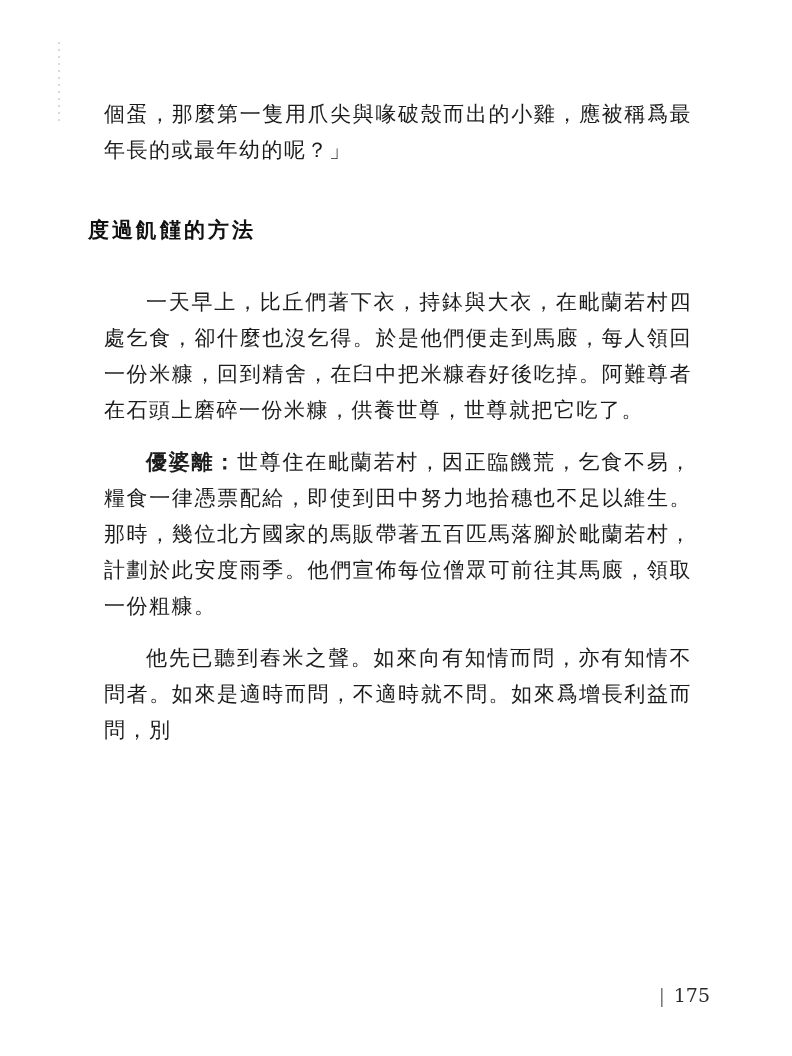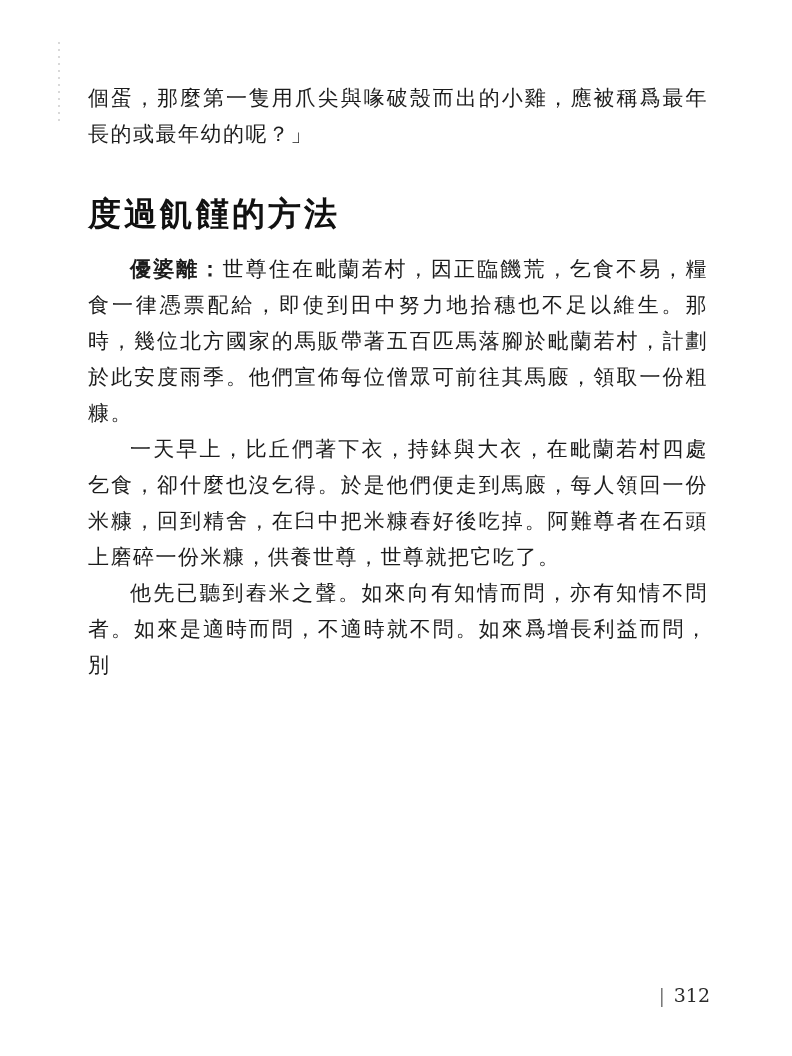--- a/index.html
+++ b/index.html
@@ -30,21 +30,21 @@
     );
     opacity: 0.55;
   }
   .text-block {
     position: absolute;
     left: 88px;
     top: 80px;
     width: 620px;
   }
   p.para {
-    margin: 0;
+    margin: 16px;
     font-size: 21px;
     line-height: 36px;
     letter-spacing: 1.5px;
     text-align: justify;
     text-justify: inter-character;
   }
   p.indent {
     text-indent: 2em;
   }
   p.note-para {
@@ -52,22 +52,22 @@
   }
   .lead {
     font-weight: bold;
   }
   .latin {
     font-size: 18px;
     letter-spacing: 0px;
     font-family: "Liberation Serif", "DejaVu Serif", serif;
   }
   h1.section-heading {
-    margin: 42px 0 17px 0;
-    font-size: 33px;
+    margin: 42px 0 34px 0;
+    font-size: 21px;
     line-height: 40px;
     font-weight: bold;
     letter-spacing: 3px;
     color: #111111;
   }
   .footer {
     position: absolute;
     right: 82px;
     bottom: 50px;
     font-family: "DejaVu Serif", serif;
@@ -92,26 +92,26 @@
 
   <div class="text-block">
 
     <p class="para">個蛋，那麼第一隻用爪尖與喙破殼而出的小雞，應被稱爲最年長的或最年幼的呢？」</p>
 
 
 
 
     <h1 class="section-heading">度過飢饉的方法</h1>
 
+    <p class="para indent">一天早上，比丘們著下衣，持鉢與大衣，在毗蘭若村四處乞食，卻什麼也沒乞得。於是他們便走到馬廄，每人領回一份米糠，回到精舍，在臼中把米糠舂好後吃掉。阿難尊者在石頭上磨碎一份米糠，供養世尊，世尊就把它吃了。</p>
+
     <p class="para indent"><span class="lead">優婆離：</span><span>世尊住在毗蘭若村，因正臨饑荒，乞食不易，糧食一律憑票配給，即使到田中努力地拾穗也不足以維生。那時，幾位北方國家的馬販帶著五百匹馬落腳於毗蘭若村，計劃於此安度雨季。他們宣佈每位僧眾可前往其馬廄，領取一份粗糠。</span></p>
-
-    <p class="para indent">一天早上，比丘們著下衣，持鉢與大衣，在毗蘭若村四處乞食，卻什麼也沒乞得。於是他們便走到馬廄，每人領回一份米糠，回到精舍，在臼中把米糠舂好後吃掉。阿難尊者在石頭上磨碎一份米糠，供養世尊，世尊就把它吃了。</p>
 
     <p class="para indent">他先已聽到舂米之聲。如來向有知情而問，亦有知情不問者。如來是適時而問，不適時就不問。如來爲增長利益而問，別</p>
 
   </div>
 
   <div class="footer">
     <span class="bar">|</span>
-    <span class="pagenum">312</span>
+    <span class="pagenum">175</span>
   </div>
 
 </div>
 
 </body></html>

